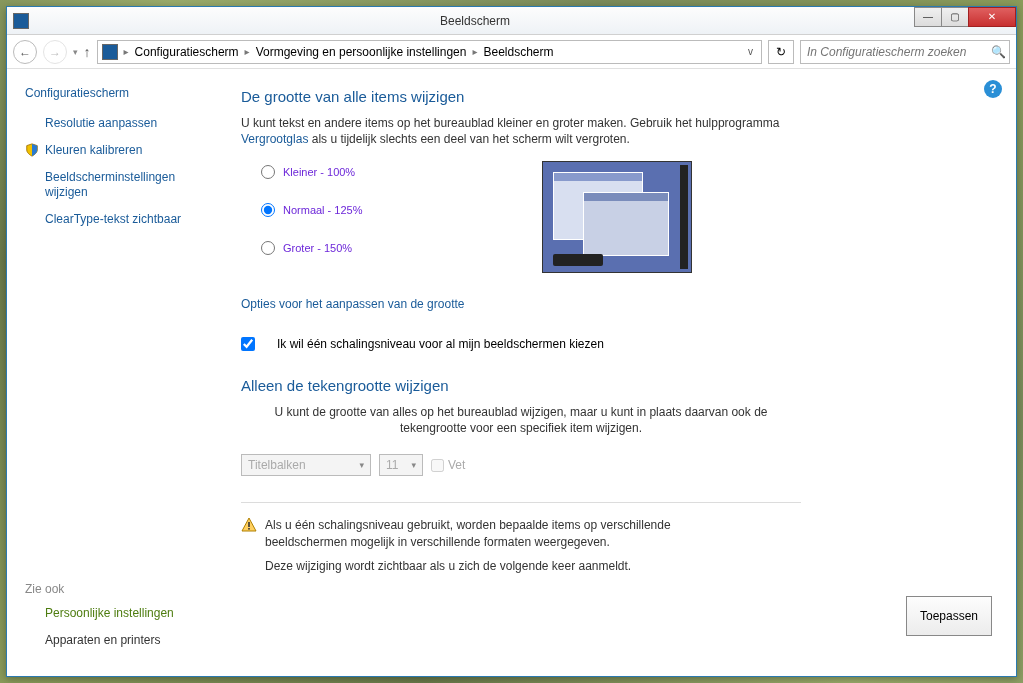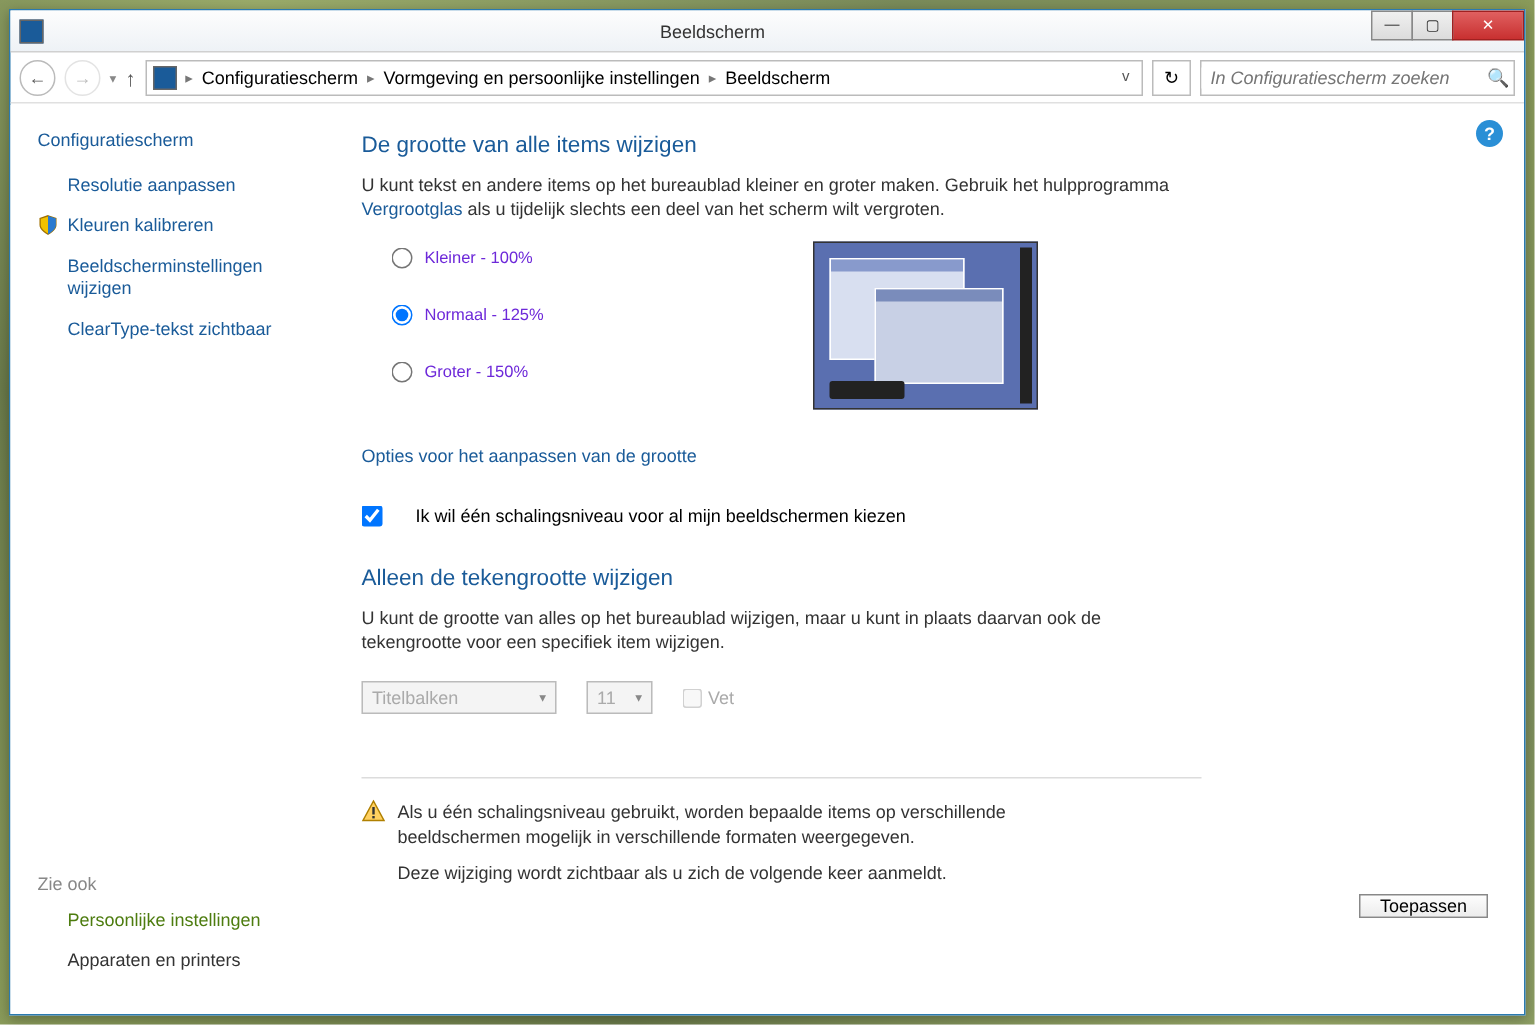--- a/index.html
+++ b/index.html
@@ -78,36 +78,36 @@
   }
   .preview .bar { position:absolute; right:3px; top:3px; bottom:3px; width:8px; background:#222; }
   .preview .w1 { position:absolute; left:10px; top:10px; width:90px; height:68px; background:#d8dff0; border:1px solid #fff; }
   .preview .w1h { height:8px; background:#889acc; }
   .preview .w2 { position:absolute; left:40px; top:30px; width:86px; height:64px; background:#c8d0e5; border:1px solid #fff; }
   .preview .w2h { height:8px; background:#7a8cbb; }
   .preview .task { position:absolute; left:10px; bottom:6px; width:50px; height:12px; background:#222; border-radius:2px; }
   .link-custom { color:#1a5b99; cursor:pointer; margin-bottom:26px; display:inline-block; }
   .check-row { display:flex; align-items:center; gap:22px; margin-bottom:26px; }
   .check-row input { width:14px; height:14px; cursor:pointer; }
-  .desc2 { color:#333; font-size:12px; line-height:16px; margin-bottom:18px; max-width:560px; }
-  .combo-row { display:flex; align-items:center; gap:20px; margin-bottom:42px; }
+  .desc2 { color:#333; font-size:12px; line-height:16px; margin-bottom:18px; max-width:560px;text-align:center; }
+  .combo-row { display:flex; align-items:center; gap:8px; margin-bottom:26px; }
   .combo { height:22px; border:1px solid #bbb; background:#f4f4f4; color:#888; display:flex; align-items:center; padding:0 6px; font-size:12px; }
   .combo.sel1 { width:130px; }
   .combo.sel2 { width:44px; }
   .combo .dd { margin-left:auto; font-size:9px; color:#888; }
   .combo.disabled { color:#aaa; }
   .bold-ck { display:flex; align-items:center; gap:4px; color:#aaa; }
   .bold-ck input { width:13px; height:13px; }
   .divider { height:1px; background:#dcdcdc; margin:6px 0 14px 0; max-width:560px; }
   .warn-row { display:flex; gap:8px; max-width:560px; align-items:flex-start; }
   .warn-ic { width:16px; height:16px; flex-shrink:0; }
   .warn-txt { font-size:12px; line-height:17px; color:#333; }
   .apply-btn {
     position:absolute; right:24px; bottom:auto; top:526px;
-    width:86px; height:16px; border:1px solid #888; background:linear-gradient(#fdfdfd,#ececec);
+    width:86px; height:40px; border:1px solid #888; background:linear-gradient(#fdfdfd,#ececec);
     cursor:pointer; font-size:12px;
   }
   .warn-sub { margin-left:24px; font-size:12px; color:#333; margin-top:8px; max-width:540px; }
 </style>
 </head>
 <body>
 
 <div class="window">
 
   <div class="titlebar">

